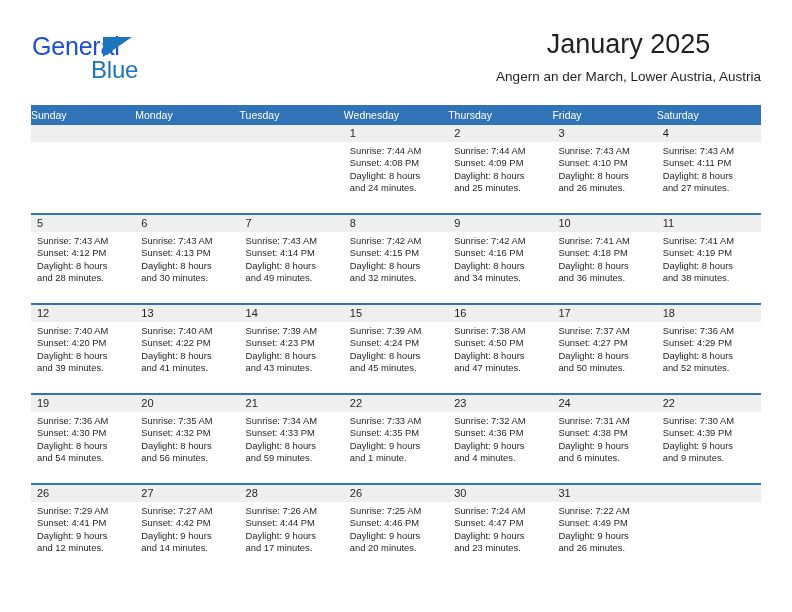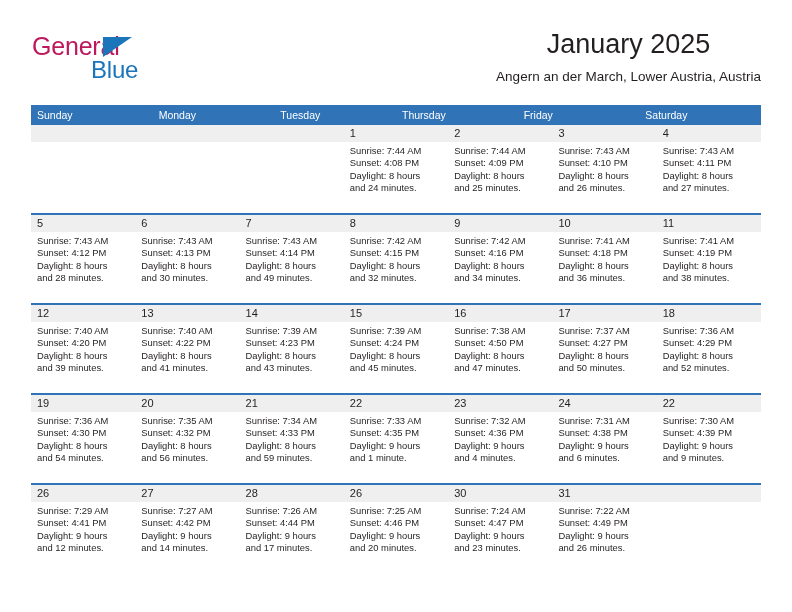--- a/index.html
+++ b/index.html
@@ -36,21 +36,21 @@
     width: 170px;
     height: 58px;
   }
   .logo-general {
     position: absolute;
     left: 1px;
     top: 0px;
     font-size: 25px;
     line-height: 25px;
     letter-spacing: -0.2px;
-    color: #be185d;
+    color: #1d4ed8;
     font-family: "Liberation Sans", sans-serif;
   }
   .logo-tri {
     position: absolute;
     left: 72px;
     top: 3px;
     width: 0;
     height: 0;
     border-left: 29px solid #1b75bb;
     border-bottom: 20px solid transparent;
@@ -95,21 +95,20 @@
   .weekdays {
     display: flex;
     background: #3073b7;
     height: 20px;
   }
   .weekday {
     flex: 1 1 0;
     color: #ffffff;
     font-size: 10.5px;
     line-height: 20px;
-    padding-left: 6px;
     box-sizing: border-box;
     white-space: nowrap;
   }
   .week {
     border-top: 2px solid #3073b7;
     display: flex;
     height: 88px;
     position: relative;
   }
   .week:first-of-type {
@@ -162,20 +161,21 @@
       <div class="cal-subtitle">Angern an der March, Lower Austria, Austria</div>
     </div>
 
   </div>
 
   <div class="calendar">
     <div class="weekdays">
         <div class="weekday">Sunday</div>
         <div class="weekday">Monday</div>
         <div class="weekday">Tuesday</div>
+        <div class="weekday">Wednesday</div>
         <div class="weekday">Thursday</div>
         <div class="weekday">Friday</div>
         <div class="weekday">Saturday</div>
       </div>
     <div id="weeks-container">
         <div class="week">
           <div class="band"></div>
           <div class="day">
             <div class="daynum"></div>
           </div>

